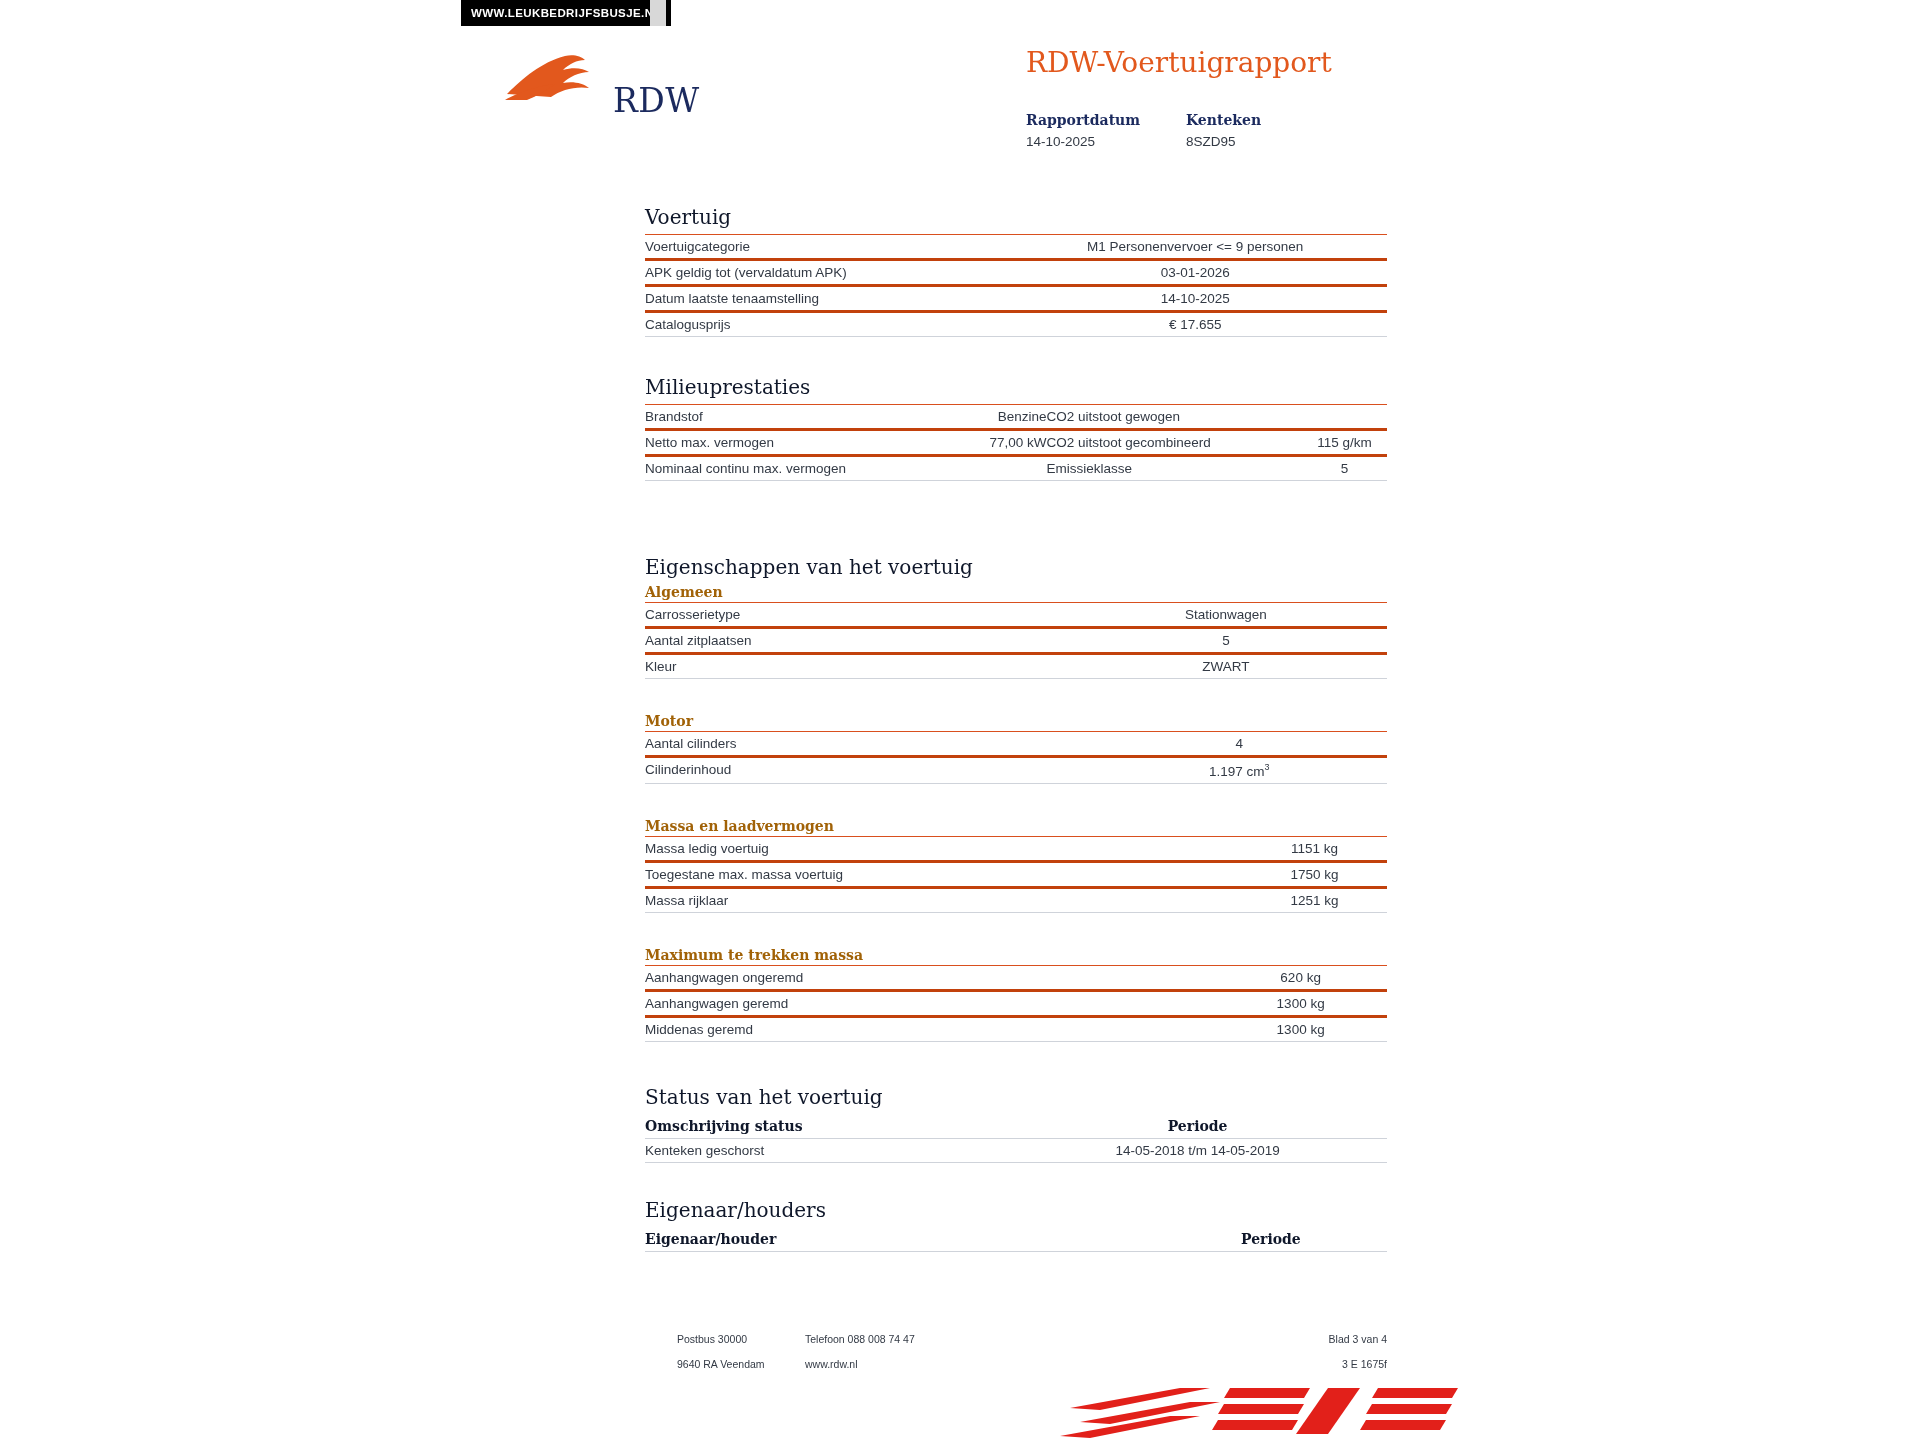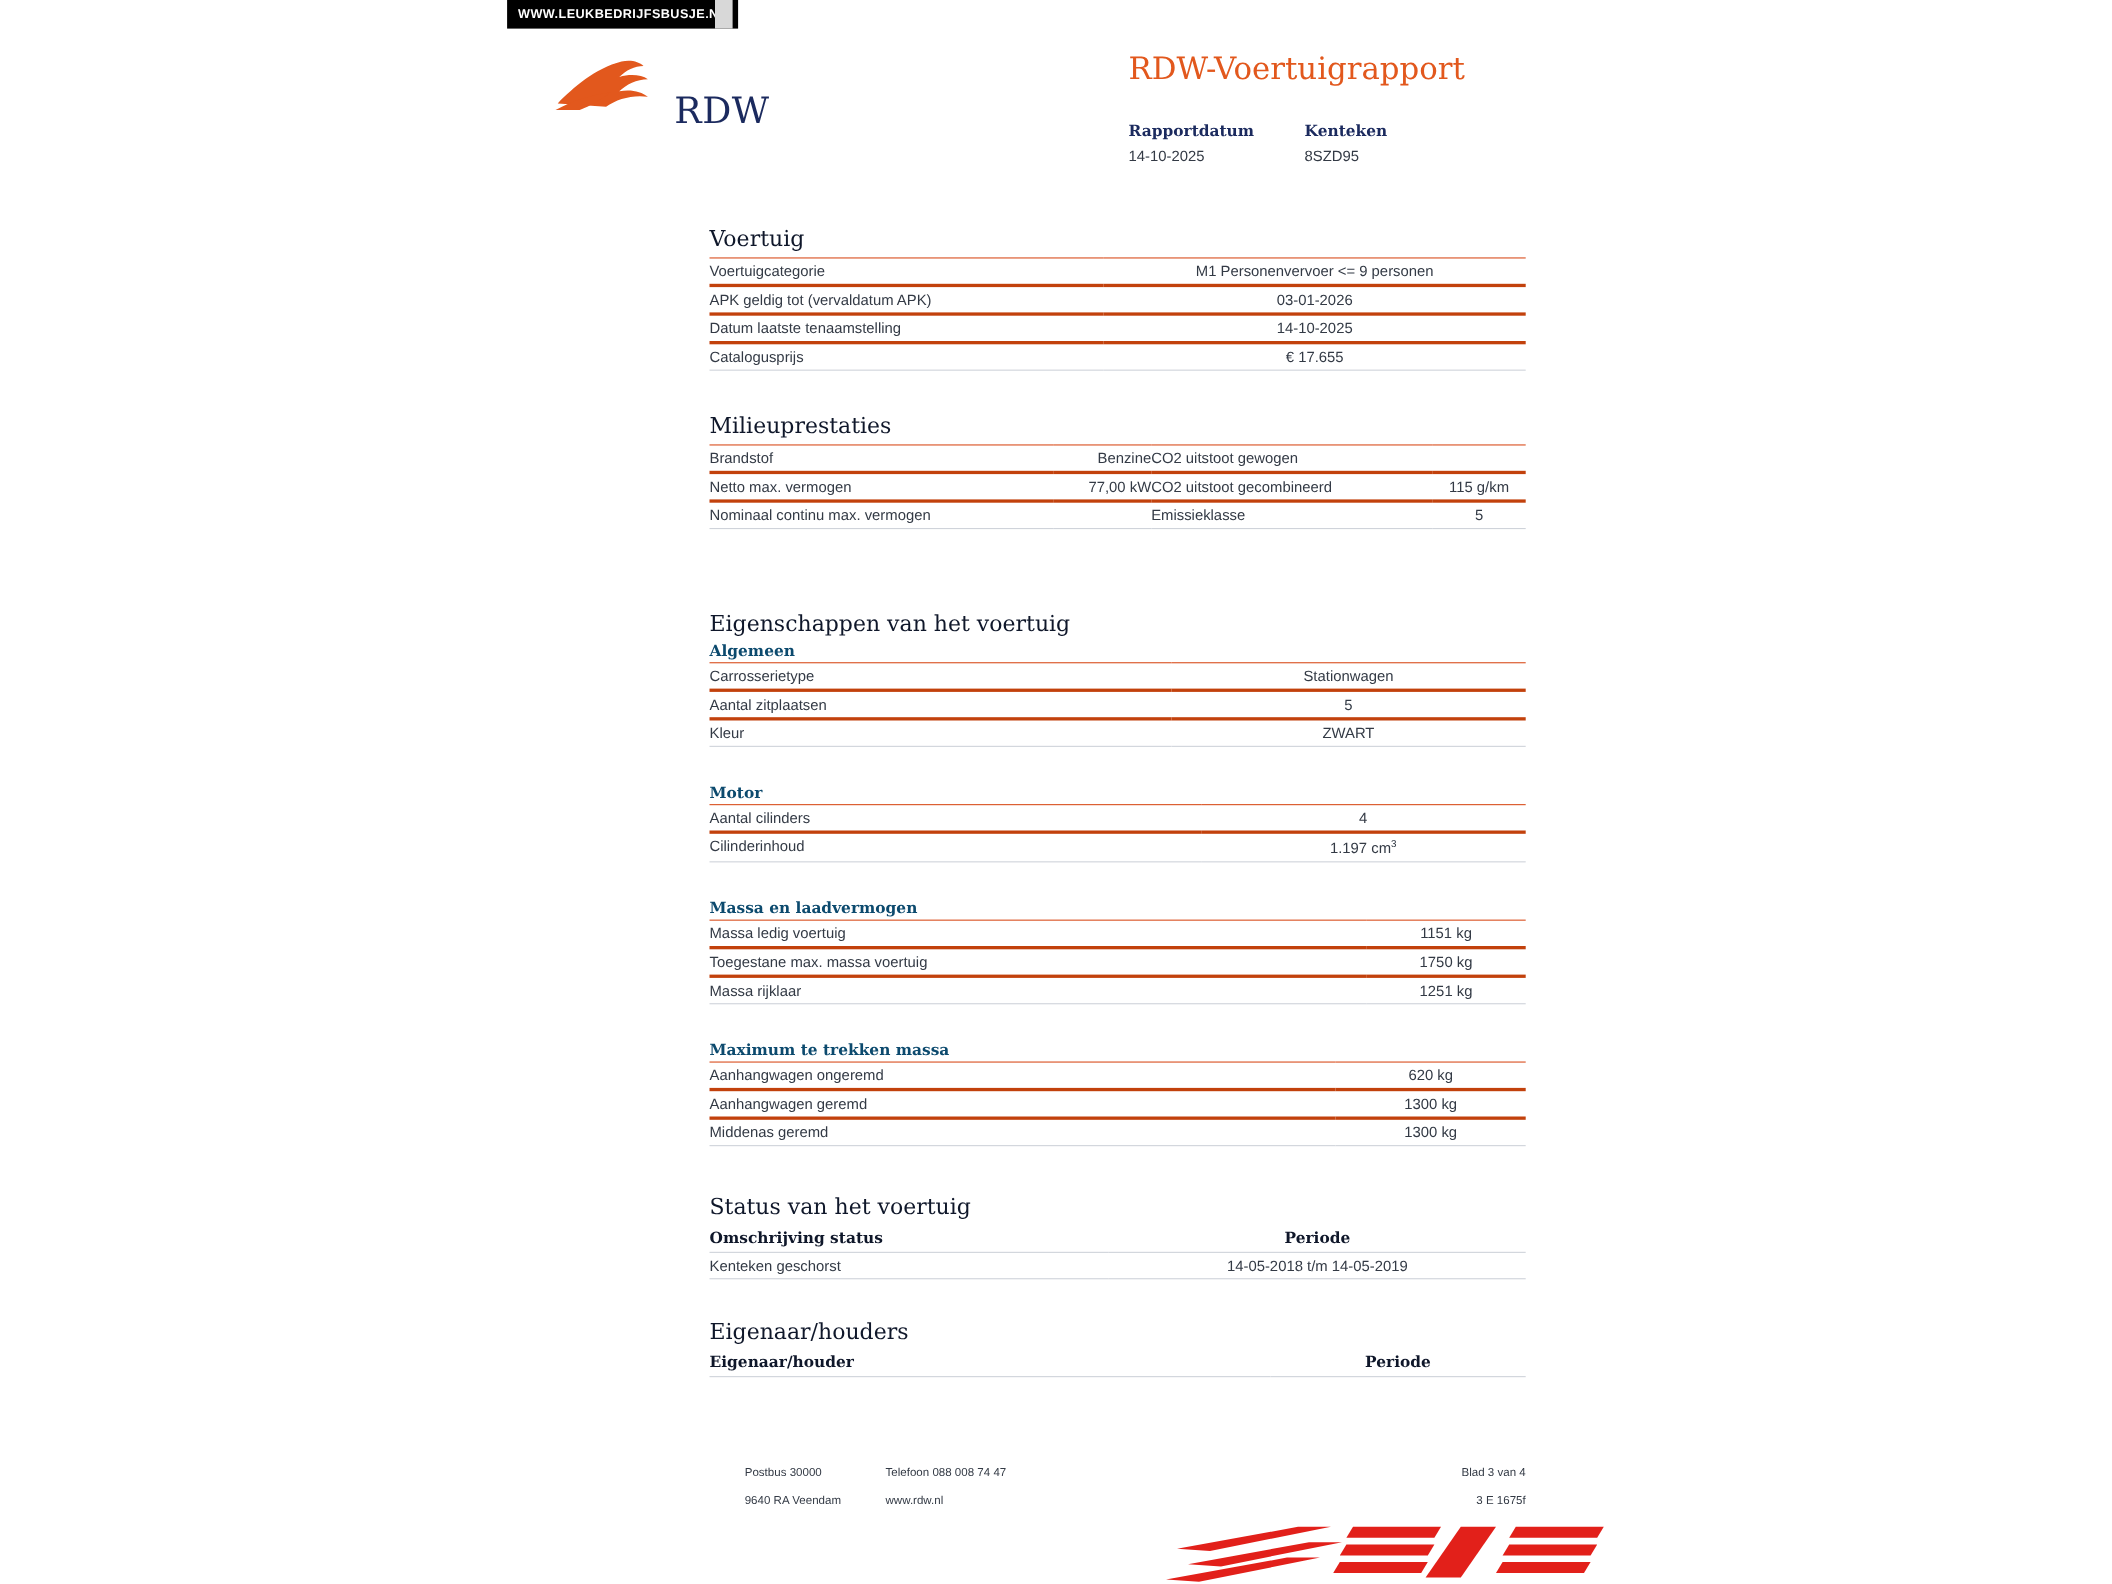--- a/index.html
+++ b/index.html
@@ -129,21 +129,21 @@
     font-family: "DejaVu Serif", serif;
     font-size: 20px;
     font-weight: normal;
     color: #0f172a;
     margin-bottom: 5px;
   }
   .sub-title {
     font-family: "DejaVu Serif", serif;
     font-size: 14px;
     font-weight: bold;
-    color: #0c4a6e;
+    color: #a16207;
     margin-bottom: 2px;
   }
   table.kv {
     width: 100%;
     border-collapse: collapse;
     font-size: 13.5px;
     color: #333a45;
   }
   table.kv td {
     padding: 4px 0 4px 0;

